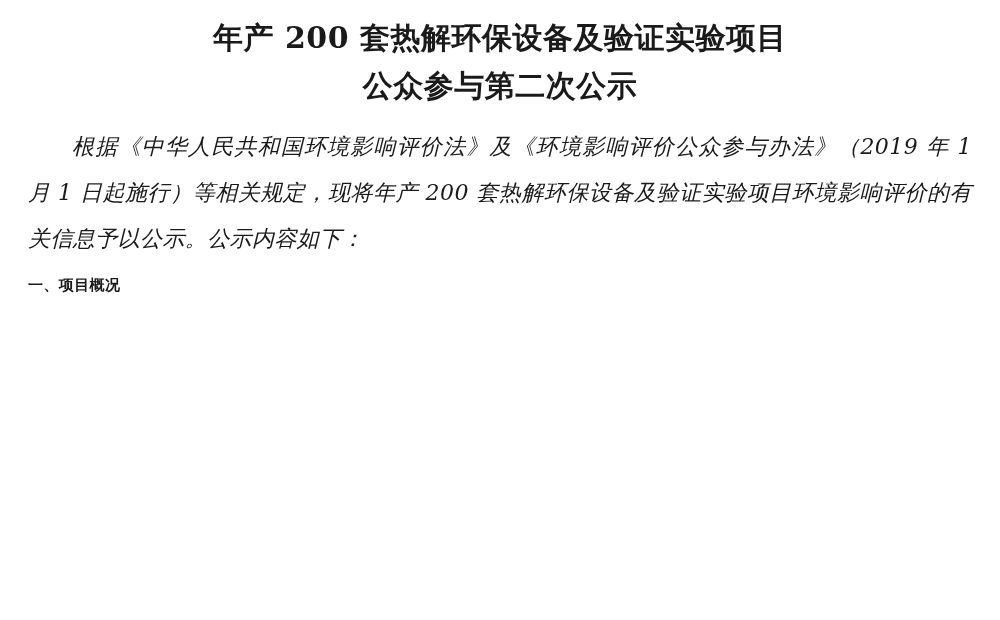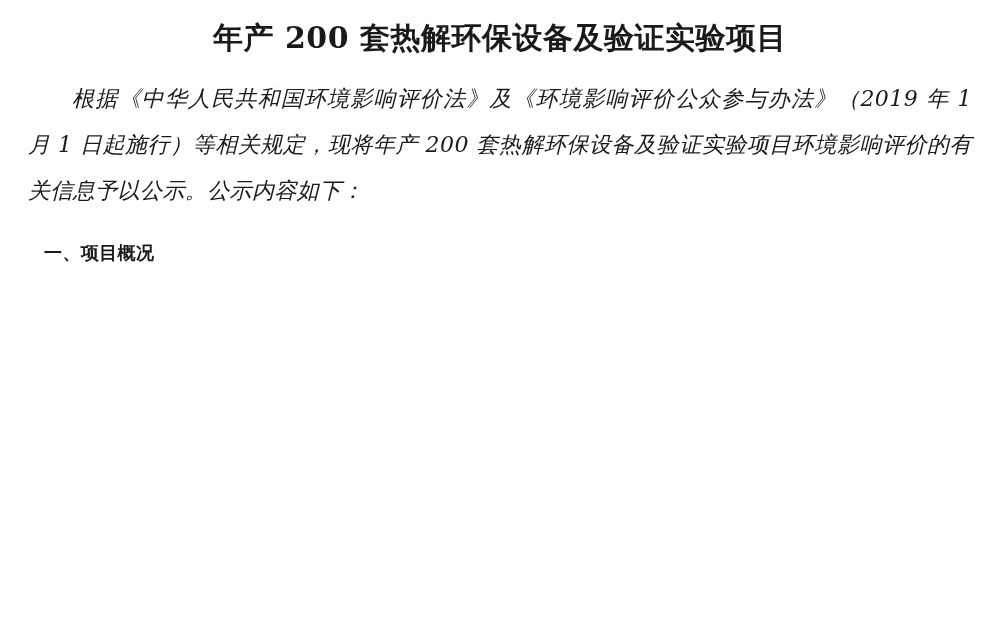--- a/index.html
+++ b/index.html
@@ -44,41 +44,42 @@
   }
   .para {
     margin: 0;
     padding: 0;
   }
   .indent {
     text-indent: 2em;
     font-style: italic;
   }
   .section-head {
-    font-size: 18px;
+    font-size: 15px;
     line-height: 46px;
-    margin: 16px;
+    margin: 0;
     letter-spacing: 0.4px;
   }
   .gap-top {
     margin-top: 14px;
   }
   sup {
     font-size: 0.62em;
     vertical-align: super;
     line-height: 0;
   }
 </style>
 </head>
 <body>
 
 <div class="page">
 
   <h1 class="doc-title">
     <span class="line">年产 200 套热解环保设备及验证实验项目</span>
+    <span class="line">公众参与第二次公示</span>
   </h1>
 
   <p class="body-text para indent gap-top">根据《中华人民共和国环境影响评价法》及《环境影响评价公众参与办法》（2019 年 1 月 1 日起施行）等相关规定，现将年产 200 套热解环保设备及验证实验项目环境影响评价的有关信息予以公示。公示内容如下：</p>
 
   <h2 class="section-head">一、项目概况</h2>
 
 
 </div>
 
 </body></html>

